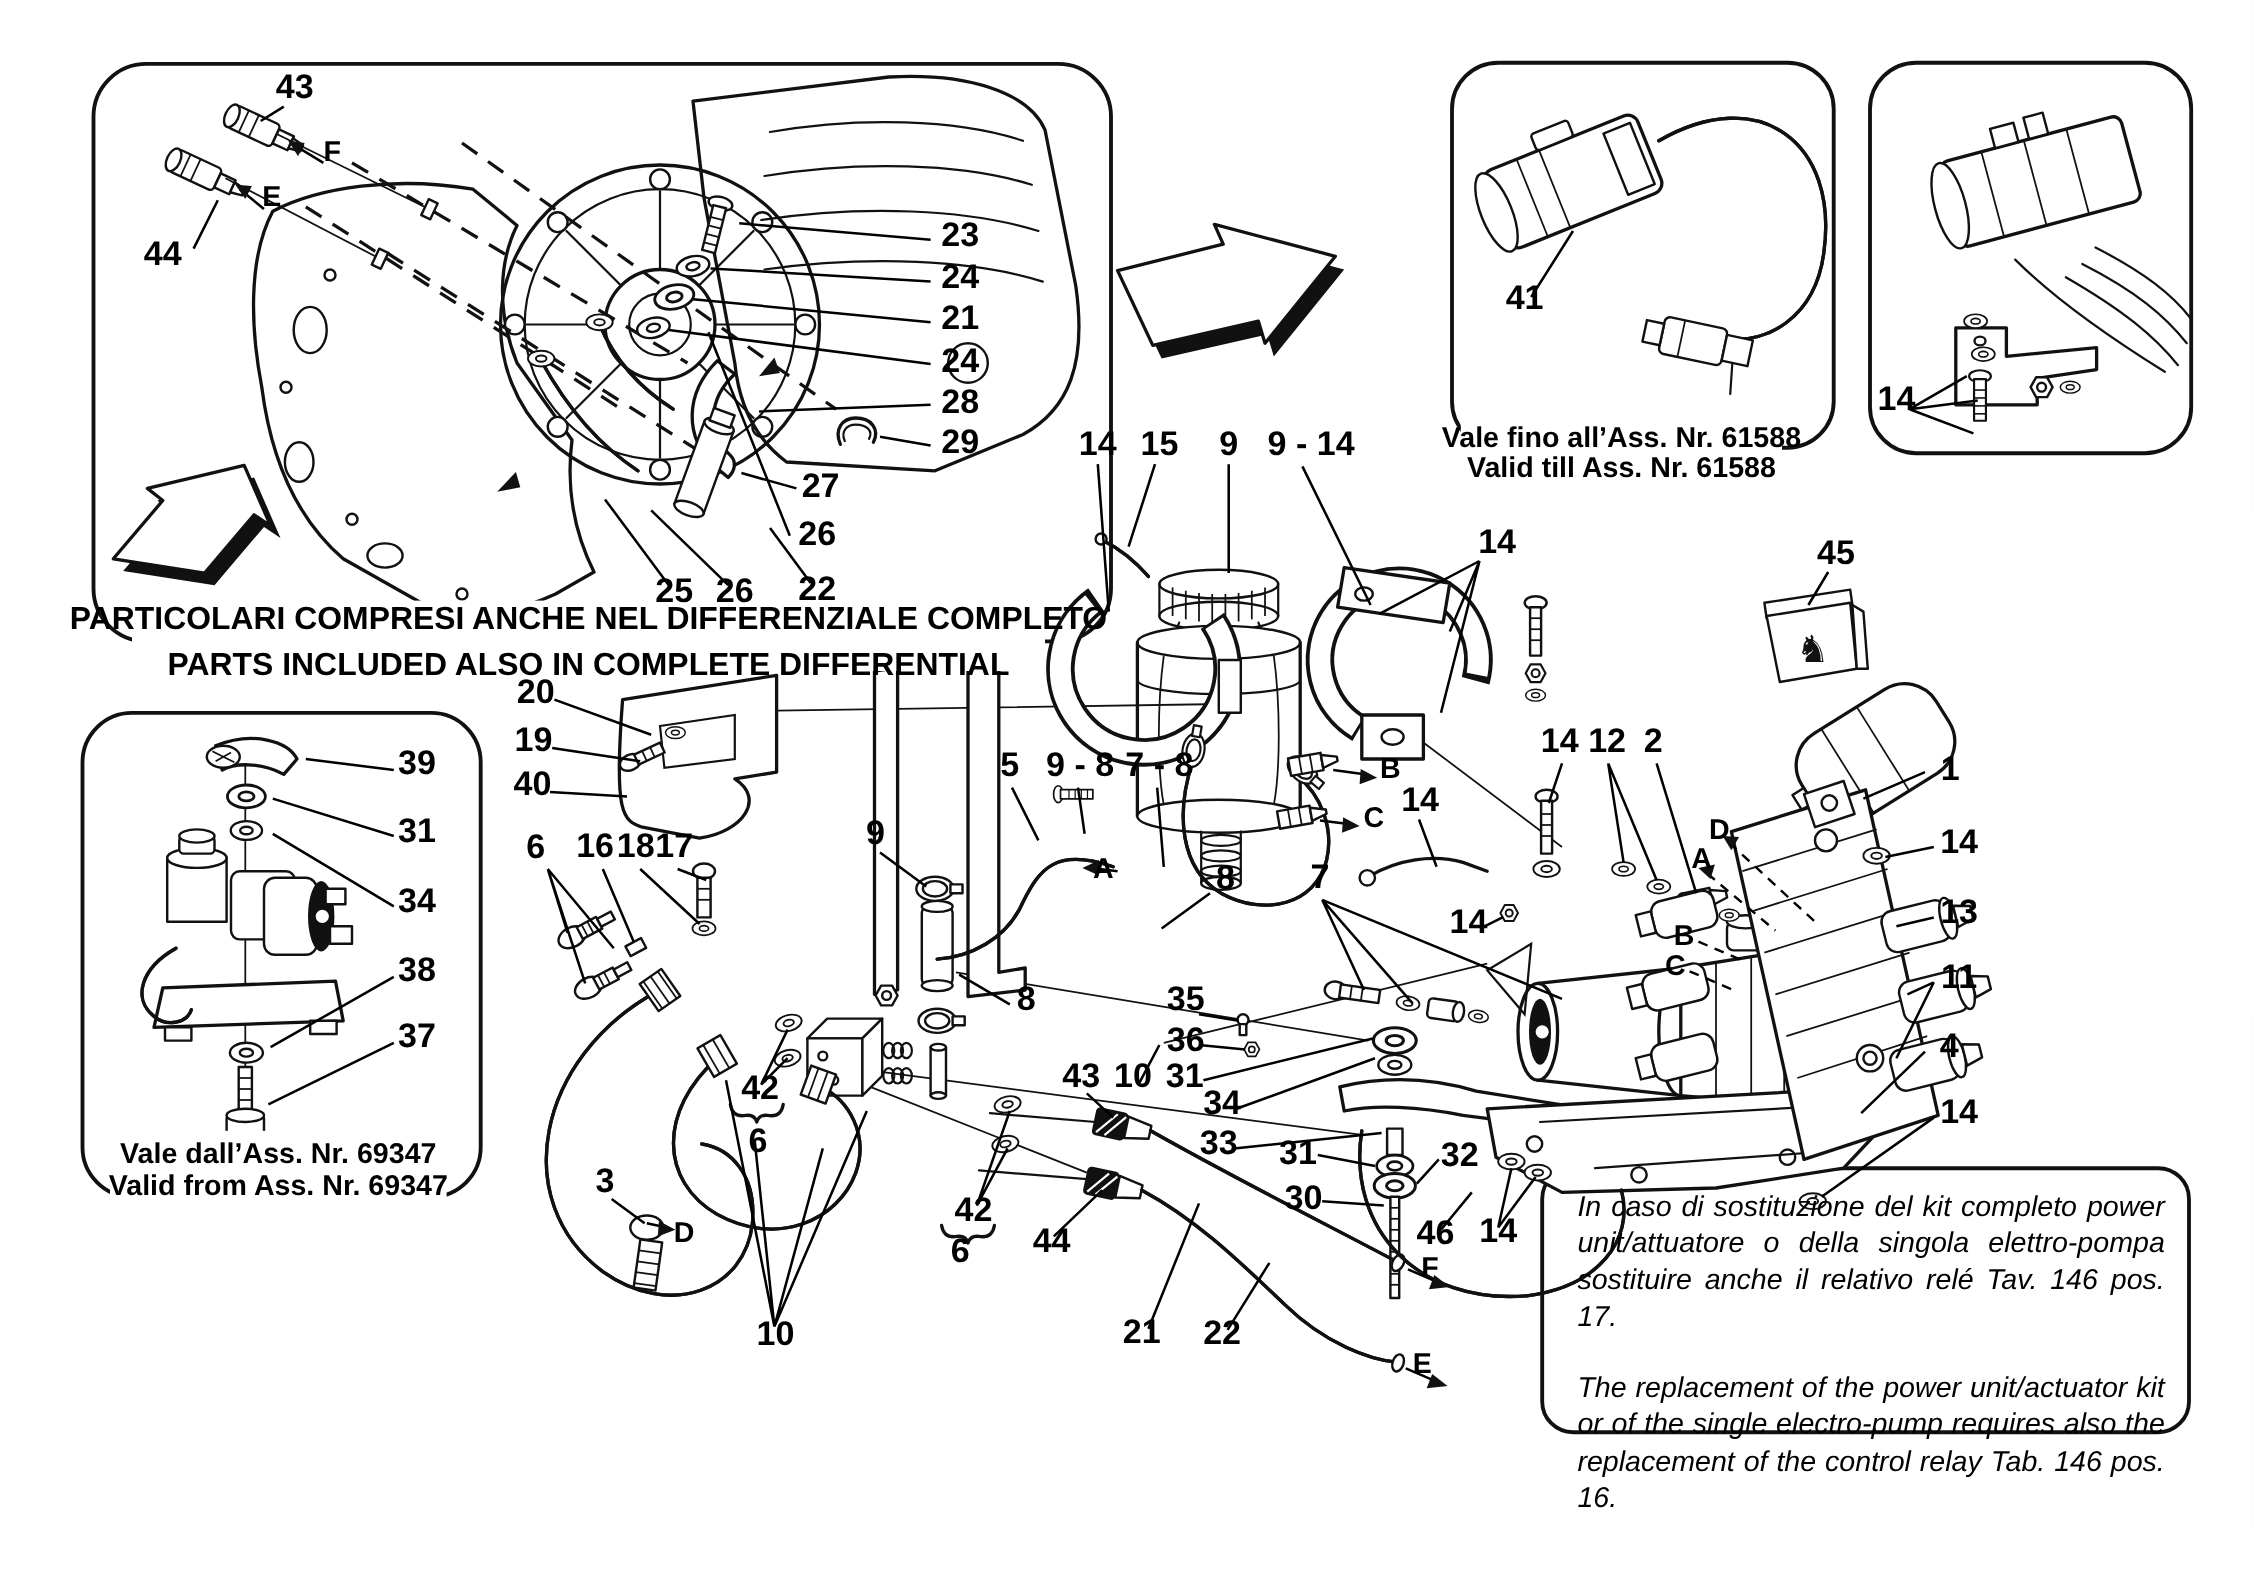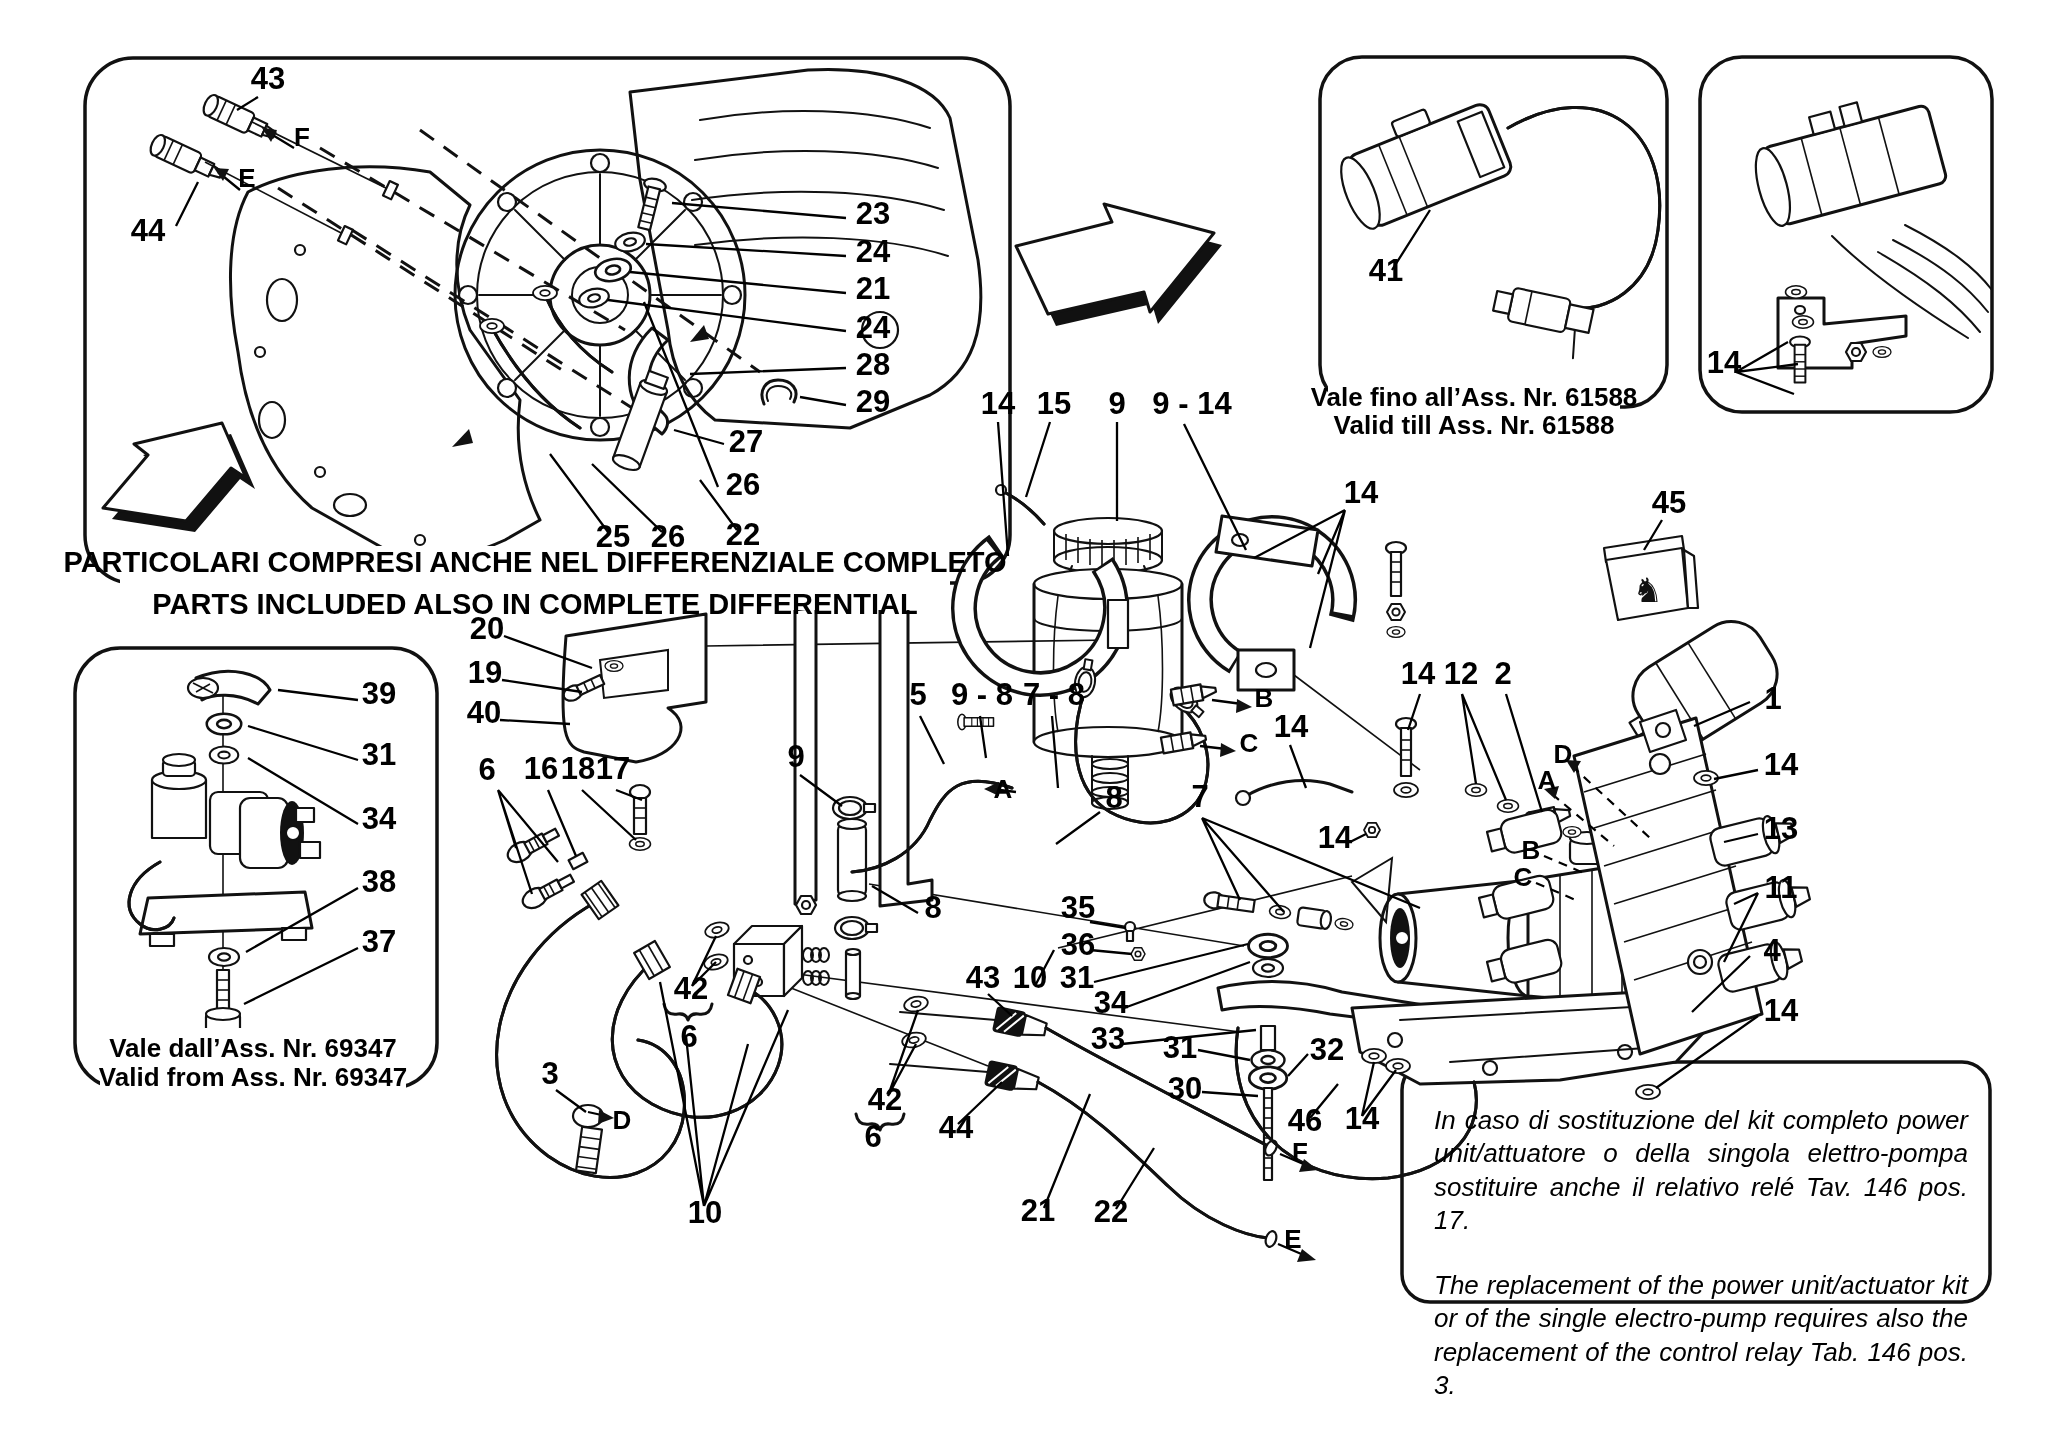--- a/index.html
+++ b/index.html
@@ -17,21 +17,21 @@
   .dsh{fill:none;stroke:#111;stroke-width:3;stroke-dasharray:17 12;}
   .dld{fill:none;stroke:#000;stroke-width:2.2;stroke-dasharray:9 7;}
   .box{fill:none;stroke:#111;stroke-width:3.5;}
   .msk{fill:#fff;stroke:none;}
   .co {font:bold 31px "Liberation Sans",sans-serif;fill:#000;text-anchor:middle;}
   .co.sm{font-size:26px;}
   .cap{font:bold 29px "Liberation Sans",sans-serif;fill:#000;text-anchor:middle;}
   .cap2{font:bold 26px "Liberation Sans",sans-serif;fill:#000;text-anchor:middle;}
   .horse{font:34px "DejaVu Sans",sans-serif;fill:#111;text-anchor:middle;}
   .note{position:absolute;left:1434px;top:1080px;width:534px;color:#000;
-        font:italic 26px/1.28 "Liberation Sans",sans-serif;text-align:justify;margin-top:24px;}
+        font:italic 26px/1.28 "Liberation Sans",sans-serif;text-align:justify;}
   .note p{margin:0;}
   .note p + p{margin-top:32px;}
 </style>
 </head>
 <body>
 
 <div class="canvas">
 <svg width="2048" height="1447" viewBox="0 0 2048 1447">
   <defs>
     <g id="washer">
@@ -699,15 +699,15 @@
         <text x="1781" y="775" class="co">14</text>
         <text x="1781" y="839" class="co">13</text>
         <text x="1781" y="898" class="co">11</text>
         <text x="1772" y="961" class="co">4</text>
         <text x="1781" y="1021" class="co">14</text>
       </g>
 </svg>
 
 <div class="note">
   <p>In caso di sostituzione del kit completo power unit/attuatore o della singola elettro-pompa sostituire anche il relativo relé Tav. 146 pos. 17.</p>
-  <p>The replacement of the power unit/actuator kit or of the single electro-pump requires also the replacement of the control relay Tab. 146 pos. 3.</p>
+  <p>The replacement of the power unit/actuator kit or of the single electro-pump requires also the replacement of the control relay Tab. 146 pos. 16.</p>
 </div>
 </div>
 
 </body></html>

